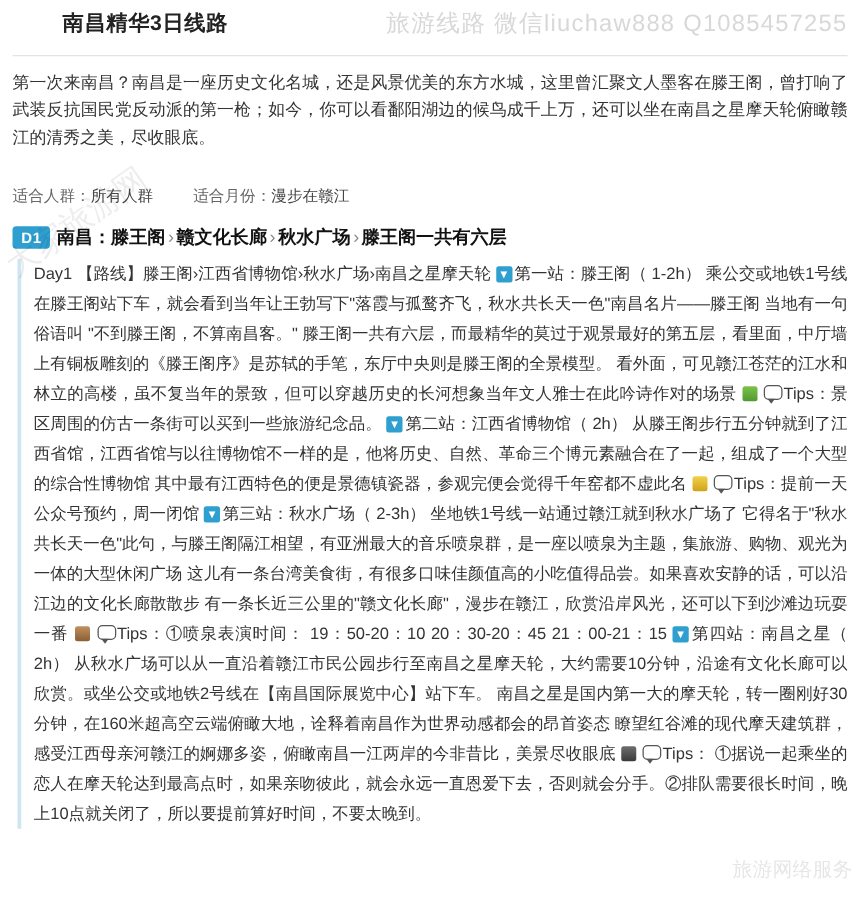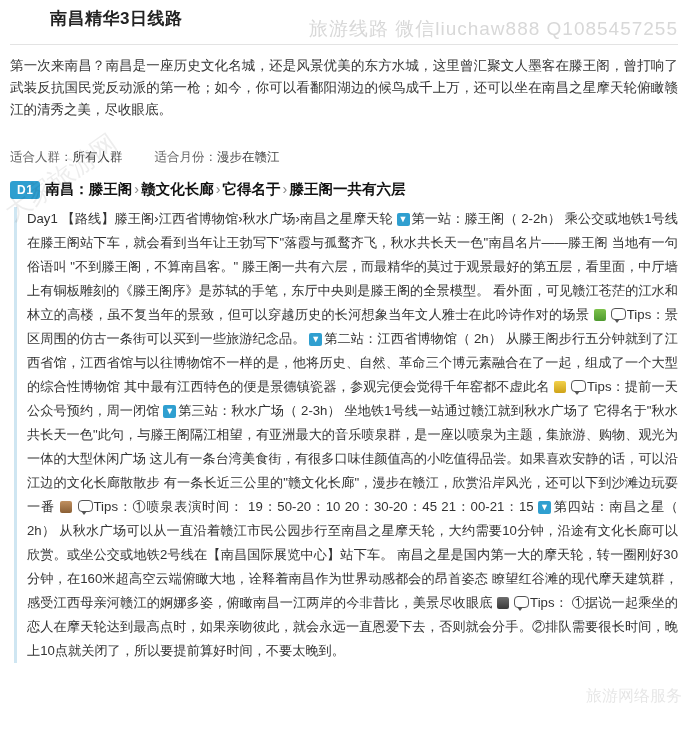--- a/index.html
+++ b/index.html
@@ -30,21 +30,21 @@
   .page-title {
     font-size: 17px;
     font-weight: bold;
     color: #222;
     padding-top: 7px;
     letter-spacing: 0.5px;
     margin-left: 40px;
   }
   .watermark-top {
     position: absolute;
-    top: 16px;
+    top: 6px;
     right: 0px;
     font-size: 19px;
     color: #d8d8d8;
     white-space: nowrap;
     letter-spacing: 1px;
     font-family: "Liberation Sans", sans-serif;
   }
   .rule {
     border: none;
     border-top: 1px solid #e3e3e3;
@@ -186,28 +186,28 @@
       <span class="meta-label">适合人群：</span><span class="meta-value">所有人群</span>
     </div>
     <div class="meta-item">
       <span class="meta-label">适合月份：</span><span class="meta-value">漫步在赣江</span>
     </div>
   </div>
 
   <div class="day-head">
     <span class="day-badge">D1</span>
     <span class="day-title">
-      <span>南昌：滕王阁</span><span class="sep">›</span><span>赣文化长廊</span><span class="sep">›</span><span>它得名于</span><span class="sep">›</span><span>滕王阁一共有六层</span>
+      <span>南昌：滕王阁</span><span class="sep">›</span><span>赣文化长廊</span><span class="sep">›</span><span>秋水广场</span><span class="sep">›</span><span>滕王阁一共有六层</span>
     </span>
   </div>
 
   <div class="body-wrap">
     <div class="body-text">
       <span>Day1 【路线】滕王阁›江西省博物馆›秋水广场›南昌之星摩天轮</span>
-      <span class="stop-tag"></span><span>第一站：滕王阁（ 2-2h） 乘公交或地铁1号线在滕王阁站下车，就会看到当年让王勃写下"落霞与孤鹜齐飞，秋水共长天一色"南昌名片——滕王阁 当地有一句俗语叫 "不到滕王阁，不算南昌客。" 滕王阁一共有六层，而最精华的莫过于观景最好的第五层，看里面，中厅墙上有铜板雕刻的《滕王阁序》是苏轼的手笔，东厅中央则是滕王阁的全景模型。 看外面，可见赣江苍茫的江水和林立的高楼，虽不复当年的景致，但可以穿越历史的长河想象当年文人雅士在此吟诗作对的场景</span>
+      <span class="stop-tag"></span><span>第一站：滕王阁（ 1-2h） 乘公交或地铁1号线在滕王阁站下车，就会看到当年让王勃写下"落霞与孤鹜齐飞，秋水共长天一色"南昌名片——滕王阁 当地有一句俗语叫 "不到滕王阁，不算南昌客。" 滕王阁一共有六层，而最精华的莫过于观景最好的第五层，看里面，中厅墙上有铜板雕刻的《滕王阁序》是苏轼的手笔，东厅中央则是滕王阁的全景模型。 看外面，可见赣江苍茫的江水和林立的高楼，虽不复当年的景致，但可以穿越历史的长河想象当年文人雅士在此吟诗作对的场景</span>
       <span class="sq sq-green"></span>
       <span class="speech"></span><span>Tips：景区周围的仿古一条街可以买到一些旅游纪念品。</span>
       <span class="stop-tag"></span><span>第二站：江西省博物馆（ 2h） 从滕王阁步行五分钟就到了江西省馆，江西省馆与以往博物馆不一样的是，他将历史、自然、革命三个博元素融合在了一起，组成了一个大型的综合性博物馆 其中最有江西特色的便是景德镇瓷器，参观完便会觉得千年窑都不虚此名</span>
       <span class="sq sq-yellow"></span>
       <span class="speech"></span><span>Tips：提前一天公众号预约，周一闭馆</span>
       <span class="stop-tag"></span><span>第三站：秋水广场（ 2-3h） 坐地铁1号线一站通过赣江就到秋水广场了 它得名于"秋水共长天一色"此句，与滕王阁隔江相望，有亚洲最大的音乐喷泉群，是一座以喷泉为主题，集旅游、购物、观光为一体的大型休闲广场 这儿有一条台湾美食街，有很多口味佳颜值高的小吃值得品尝。如果喜欢安静的话，可以沿江边的文化长廊散散步 有一条长近三公里的"赣文化长廊"，漫步在赣江，欣赏沿岸风光，还可以下到沙滩边玩耍一番</span>
       <span class="sq sq-brown"></span>
       <span class="speech"></span><span>Tips：①喷泉表演时间： 19：50-20：10 20：30-20：45 21：00-21：15</span>
       <span class="stop-tag"></span><span>第四站：南昌之星（ 2h） 从秋水广场可以从一直沿着赣江市民公园步行至南昌之星摩天轮，大约需要10分钟，沿途有文化长廊可以欣赏。或坐公交或地铁2号线在【南昌国际展览中心】站下车。 南昌之星是国内第一大的摩天轮，转一圈刚好30分钟，在160米超高空云端俯瞰大地，诠释着南昌作为世界动感都会的昂首姿态 瞭望红谷滩的现代摩天建筑群，感受江西母亲河赣江的婀娜多姿，俯瞰南昌一江两岸的今非昔比，美景尽收眼底</span>
       <span class="sq sq-dark"></span>

